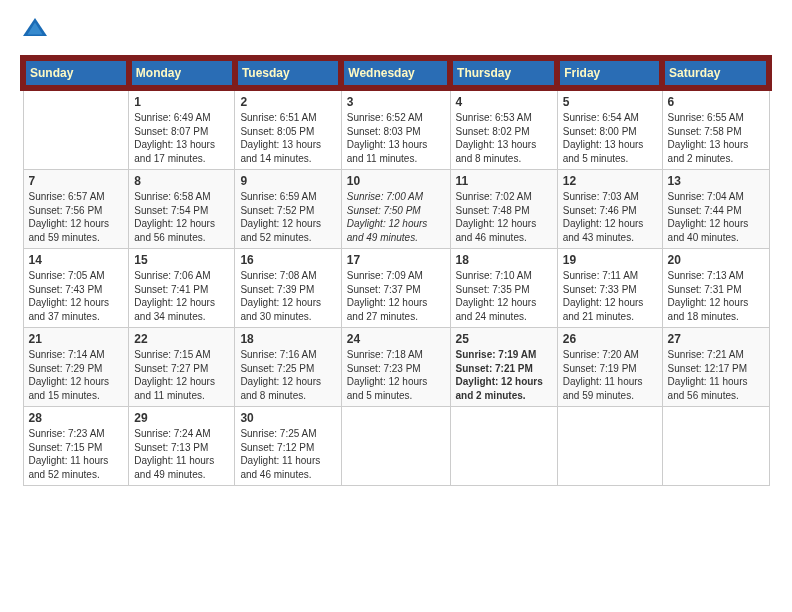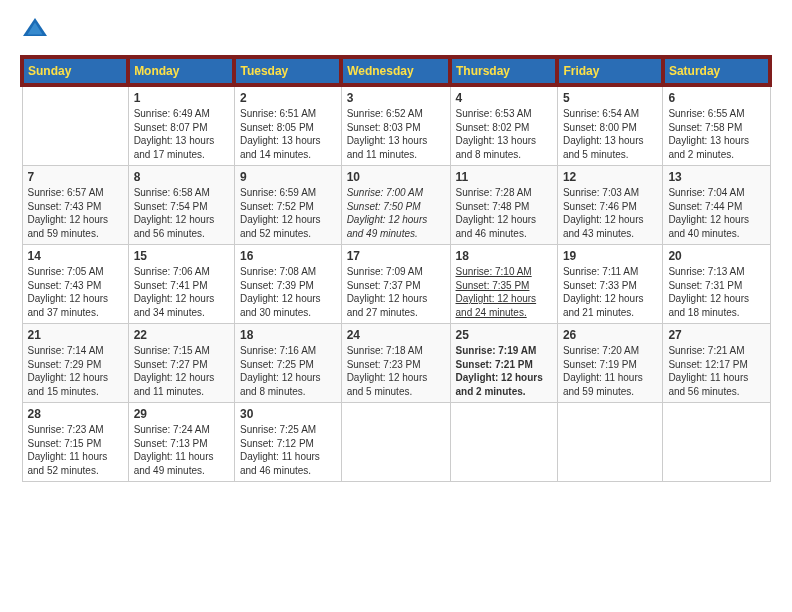--- a/index.html
+++ b/index.html
@@ -59,26 +59,26 @@
       font-size: 14px;
       color: #555;
     }
     table {
       width: 100%;
       border-collapse: collapse;
       font-size: 10px;
     }
     thead th {
       background: #2a6db5;
-      color: #fde047;
+      color: #fef9c3;
       padding: 5px 4px;
       text-align: left;
       font-size: 12px;
       font-weight: bold;
-      border: 4px solid #7f1d1d;
+      border: 6px solid #7f1d1d;
     }
     td {
       border: 1px solid #ccc;
       vertical-align: top;
       padding: 4px 5px;
       width: 113px;
       height: 78px;
     }
     .day-number {
       font-size: 12px;
@@ -172,21 +172,21 @@
             <div class="day-number">6</div>
             <div class="day-info" style="white-space: pre-line;">Sunrise: 6:55 AM
 Sunset: 7:58 PM
 Daylight: 13 hours and 2 minutes.</div>
           </td>
         </tr>
         <tr>
           <td>
             <div class="day-number">7</div>
             <div class="day-info" style="white-space: pre-line;">Sunrise: 6:57 AM
-Sunset: 7:43 PM
+Sunset: 7:56 PM
 Daylight: 12 hours and 59 minutes.</div>
           </td>
           <td>
             <div class="day-number">8</div>
             <div class="day-info" style="white-space: pre-line;">Sunrise: 6:58 AM
 Sunset: 7:54 PM
 Daylight: 12 hours and 56 minutes.</div>
           </td>
           <td>
             <div class="day-number">9</div>
@@ -195,21 +195,21 @@
 Daylight: 12 hours and 52 minutes.</div>
           </td>
           <td>
             <div class="day-number">10</div>
             <div class="day-info" style="white-space: pre-line; font-style: italic;">Sunrise: 7:00 AM
 Sunset: 7:50 PM
 Daylight: 12 hours and 49 minutes.</div>
           </td>
           <td>
             <div class="day-number">11</div>
-            <div class="day-info" style="white-space: pre-line;">Sunrise: 7:28 AM
+            <div class="day-info" style="white-space: pre-line;">Sunrise: 7:02 AM
 Sunset: 7:48 PM
 Daylight: 12 hours and 46 minutes.</div>
           </td>
           <td>
             <div class="day-number">12</div>
             <div class="day-info" style="white-space: pre-line;">Sunrise: 7:03 AM
 Sunset: 7:46 PM
 Daylight: 12 hours and 43 minutes.</div>
           </td>
           <td>
@@ -239,21 +239,21 @@
 Daylight: 12 hours and 30 minutes.</div>
           </td>
           <td>
             <div class="day-number">17</div>
             <div class="day-info" style="white-space: pre-line;">Sunrise: 7:09 AM
 Sunset: 7:37 PM
 Daylight: 12 hours and 27 minutes.</div>
           </td>
           <td>
             <div class="day-number">18</div>
-            <div class="day-info" style="white-space: pre-line; text-decoration: underline;">Sunrise: 7:10 AM
+            <div class="day-info" style="white-space: pre-line;">Sunrise: 7:10 AM
 Sunset: 7:35 PM
 Daylight: 12 hours and 24 minutes.</div>
           </td>
           <td>
             <div class="day-number">19</div>
             <div class="day-info" style="white-space: pre-line;">Sunrise: 7:11 AM
 Sunset: 7:33 PM
 Daylight: 12 hours and 21 minutes.</div>
           </td>
           <td>

